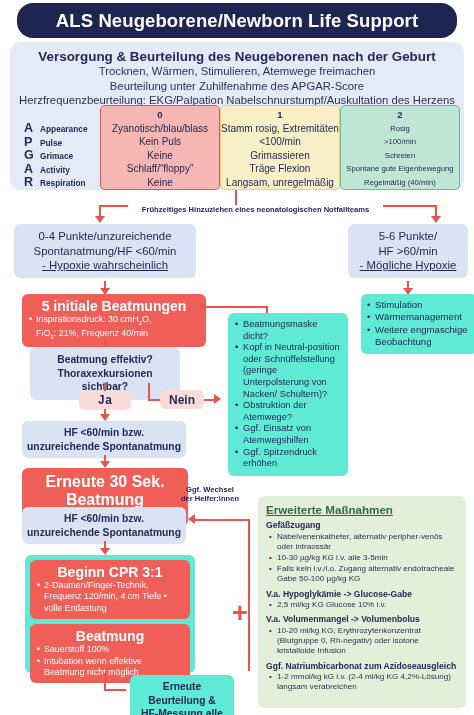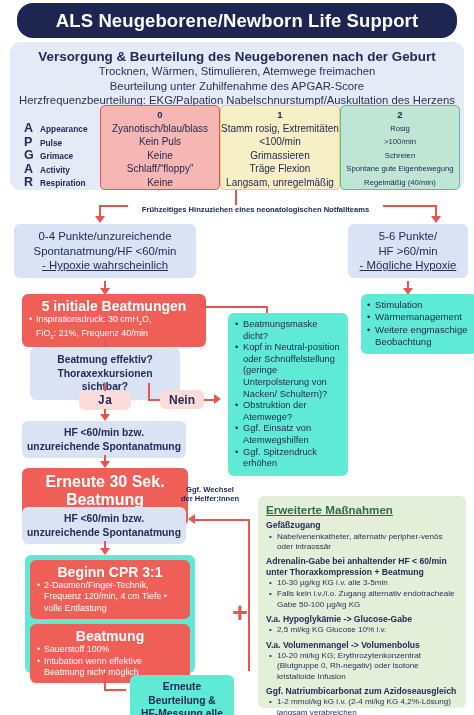--- a/index.html
+++ b/index.html
@@ -335,21 +335,20 @@
   </div>
 
   <div class="plus" style="left:232px; top:600px;">+</div>
 
   <div class="box box-green" style="left:258px; top:496px; width:208px; height:212px; padding:7px 8px;">
     <div class="adv-title">Erweiterte Maßnahmen</div>
 
     <div class="adv-h">Gefäßzugang</div>
     <div class="adv-li">Nabelvenenkatheter, alternativ peripher-venös oder intraossär</div>
 
-    <div class="adv-h">Adrenalin-Gabe bei anhaltender HF &lt; 60/min unter Thoraxkompression + Beatmung</div>
     <div class="adv-li">10-30 µg/kg KG i.v. alle 3-5min</div>
     <div class="adv-li">Falls kein i.v./i.o. Zugang alternativ endotracheale Gabe 50-100 µg/kg KG</div>
 
     <div class="adv-h">V.a. Hypoglykämie -&gt; Glucose-Gabe</div>
     <div class="adv-li">2,5 ml/kg KG Glucose 10% i.v.</div>
 
     <div class="adv-h">V.a. Volumenmangel -&gt; Volumenbolus</div>
     <div class="adv-li">10-20 ml/kg KG; Erythrozytenkonzentrat (Blutgruppe 0, Rh-negativ) oder isotone kristalloide Infusion</div>
 
     <div class="adv-h">Ggf. Natriumbicarbonat zum Azidoseausgleich</div>

